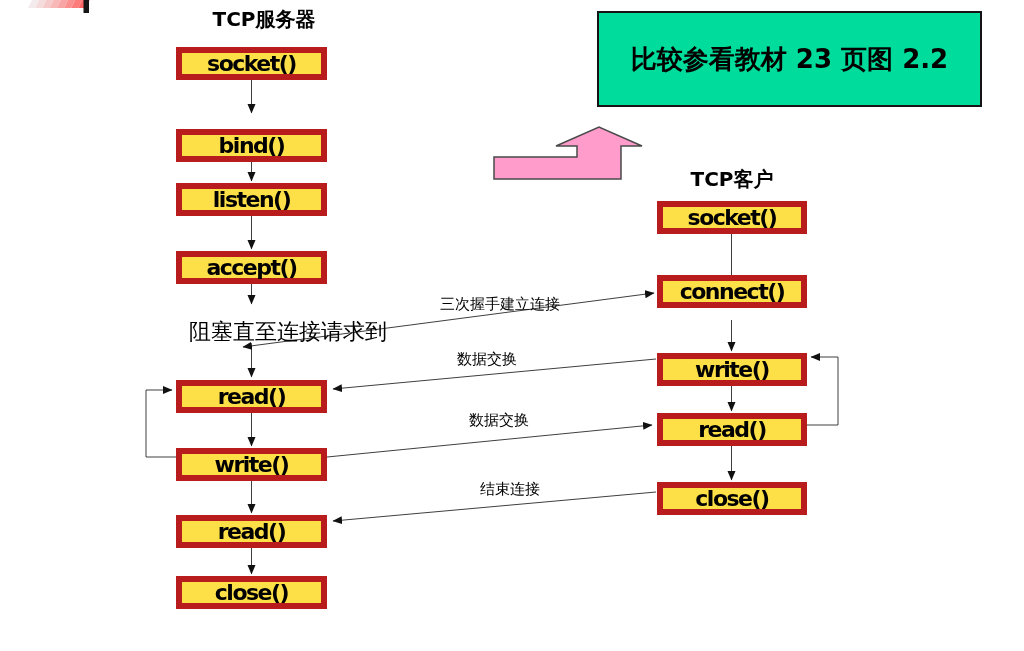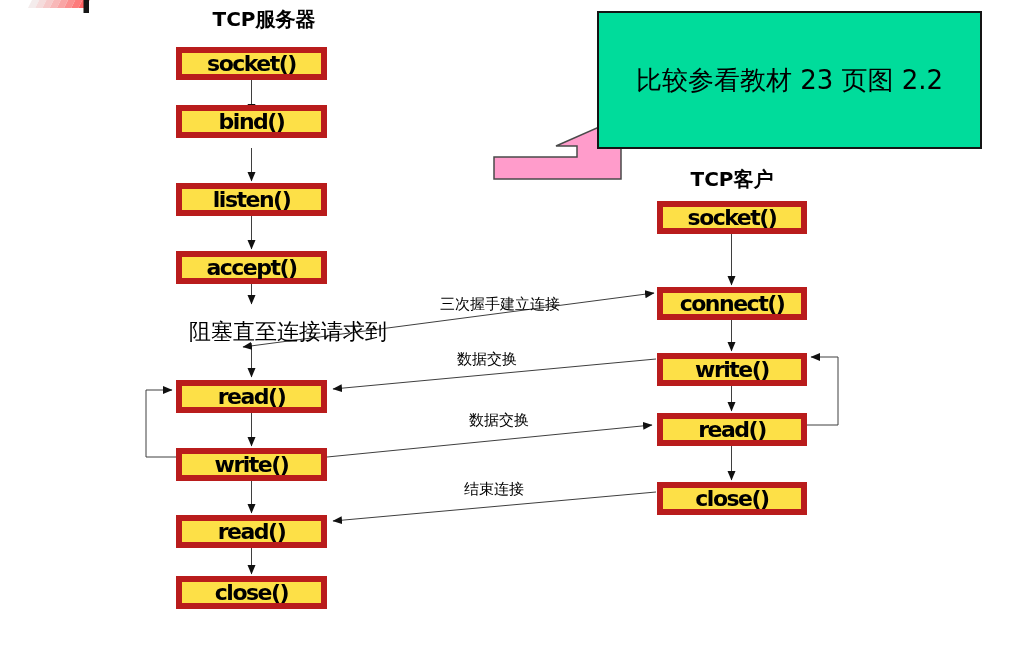--- a/index.html
+++ b/index.html
@@ -10,24 +10,24 @@
   .overlay{position:absolute;left:0;top:0;width:1024px;height:651px;z-index:1;pointer-events:none;}
   .fbox{
     position:absolute;width:151px;height:33px;background:#fde047;border:6px solid #b91c1c;
     display:flex;align-items:center;justify-content:center;
     font-weight:bold;font-size:22px;letter-spacing:-1.5px;z-index:2;box-sizing:border-box;
   }
   .fbox.client{width:150px;}
   .title{position:absolute;font-weight:bold;font-size:20px;text-align:center;z-index:2;white-space:nowrap;}
   .clabel{position:absolute;font-size:15px;text-align:center;z-index:2;white-space:nowrap;}
   .note{
-    position:absolute;left:597px;top:11px;width:385px;height:138px;
+    position:absolute;left:597px;top:11px;width:385px;height:96px;
     background:#00DC9B;border:2px solid #141414;box-sizing:border-box;
     display:flex;align-items:center;justify-content:center;
-    font-weight:normal;font-size:26px;z-index:2;white-space:nowrap;
+    font-weight:bold;font-size:26px;z-index:2;white-space:nowrap;
   }
 </style>
 </head>
 <body>
 
 <div id="slide">
 
   <svg class="overlay" viewBox="0 0 1024 651" xmlns="http://www.w3.org/2000/svg">
     <defs>
       <marker id="ah" markerUnits="userSpaceOnUse" markerWidth="11" markerHeight="9" refX="9" refY="4" orient="auto-start-reverse">
@@ -76,34 +76,34 @@
       <path d="M656 492 L333 521" marker-end="url(#ah)"></path>
     </g>
   </svg>
 
   <div class="note">比较参看教材 23 页图 2.2</div>
 
   <div class="title" style="left:184px;top:6px;width:160px;">TCP服务器</div>
   <div class="title" style="left:657px;top:166px;width:150px;">TCP客户</div>
 
   <div class="fbox" style="left:176px;top:47px;">socket()</div>
-  <div class="fbox" style="left:176px;top:105px;text-align:center;">bind()</div>
+  <div class="fbox" style="left:176px;top:129px;text-align:center;">bind()</div>
   <div class="fbox" style="left:176px;top:251px;">accept()</div>
   <div class="fbox" style="left:176px;top:183px;">listen()</div>
   <div class="fbox" style="left:176px;top:380px;">read()</div>
   <div class="fbox" style="left:176px;top:448px;">write()</div>
   <div class="fbox" style="left:176px;top:515px;">read()</div>
   <div class="fbox" style="left:176px;top:576px;">close()</div>
 
   <div class="clabel" style="left:141px;top:317px;font-size:22px;margin-left:48px;">阻塞直至连接请求到</div>
 
   <div class="fbox client" style="left:657px;top:201px;">socket()</div>
-  <div class="fbox client" style="left:657px;top:287px;">connect()</div>
+  <div class="fbox client" style="left:657px;top:275px;">connect()</div>
   <div class="fbox client" style="left:657px;top:353px;">write()</div>
   <div class="fbox client" style="left:657px;top:413px;">read()</div>
   <div class="fbox client" style="left:657px;top:482px;">close()</div>
 
   <div class="clabel" style="left:408px;top:295px;width:184px;">三次握手建立连接</div>
   <div class="clabel" style="left:441px;top:350px;width:92px;">数据交换</div>
   <div class="clabel" style="left:453px;top:411px;width:92px;">数据交换</div>
-  <div class="clabel" style="left:448px;top:480px;width:92px;">结束连接</div>
+  <div class="clabel" style="left:448px;top:480px;width:92px;text-align:right;">结束连接</div>
 
 </div>
 
 </body></html>

